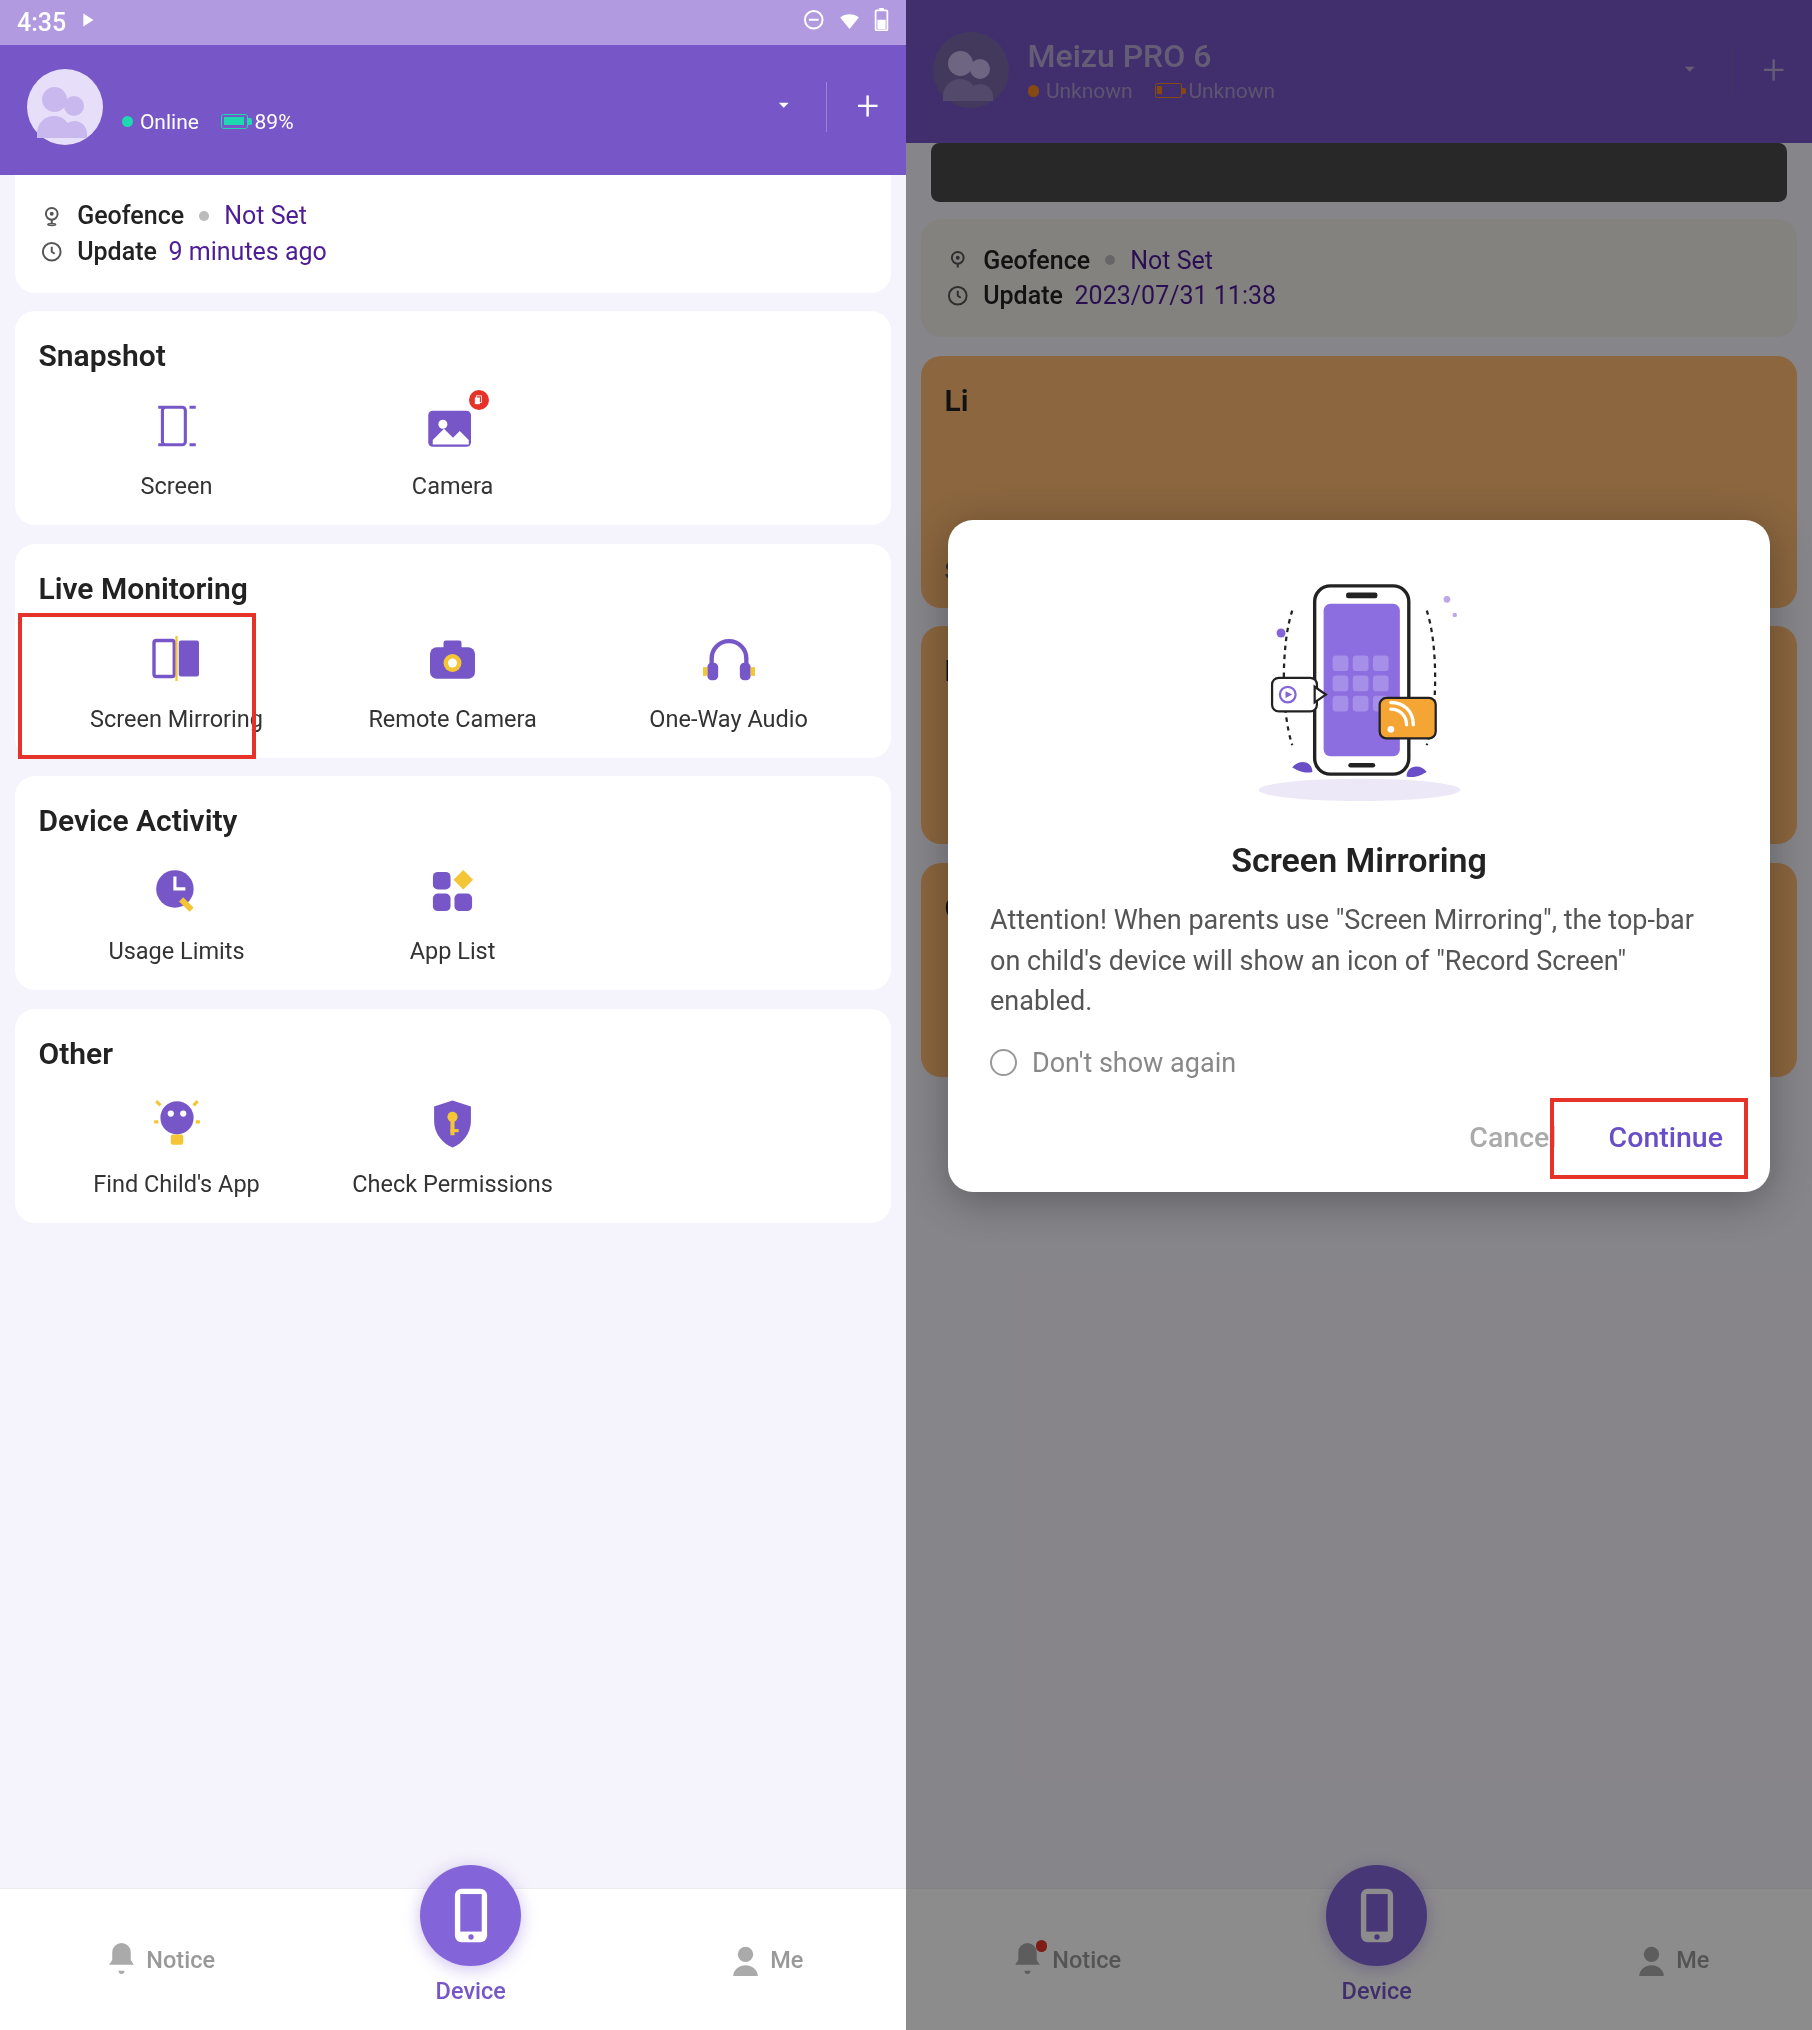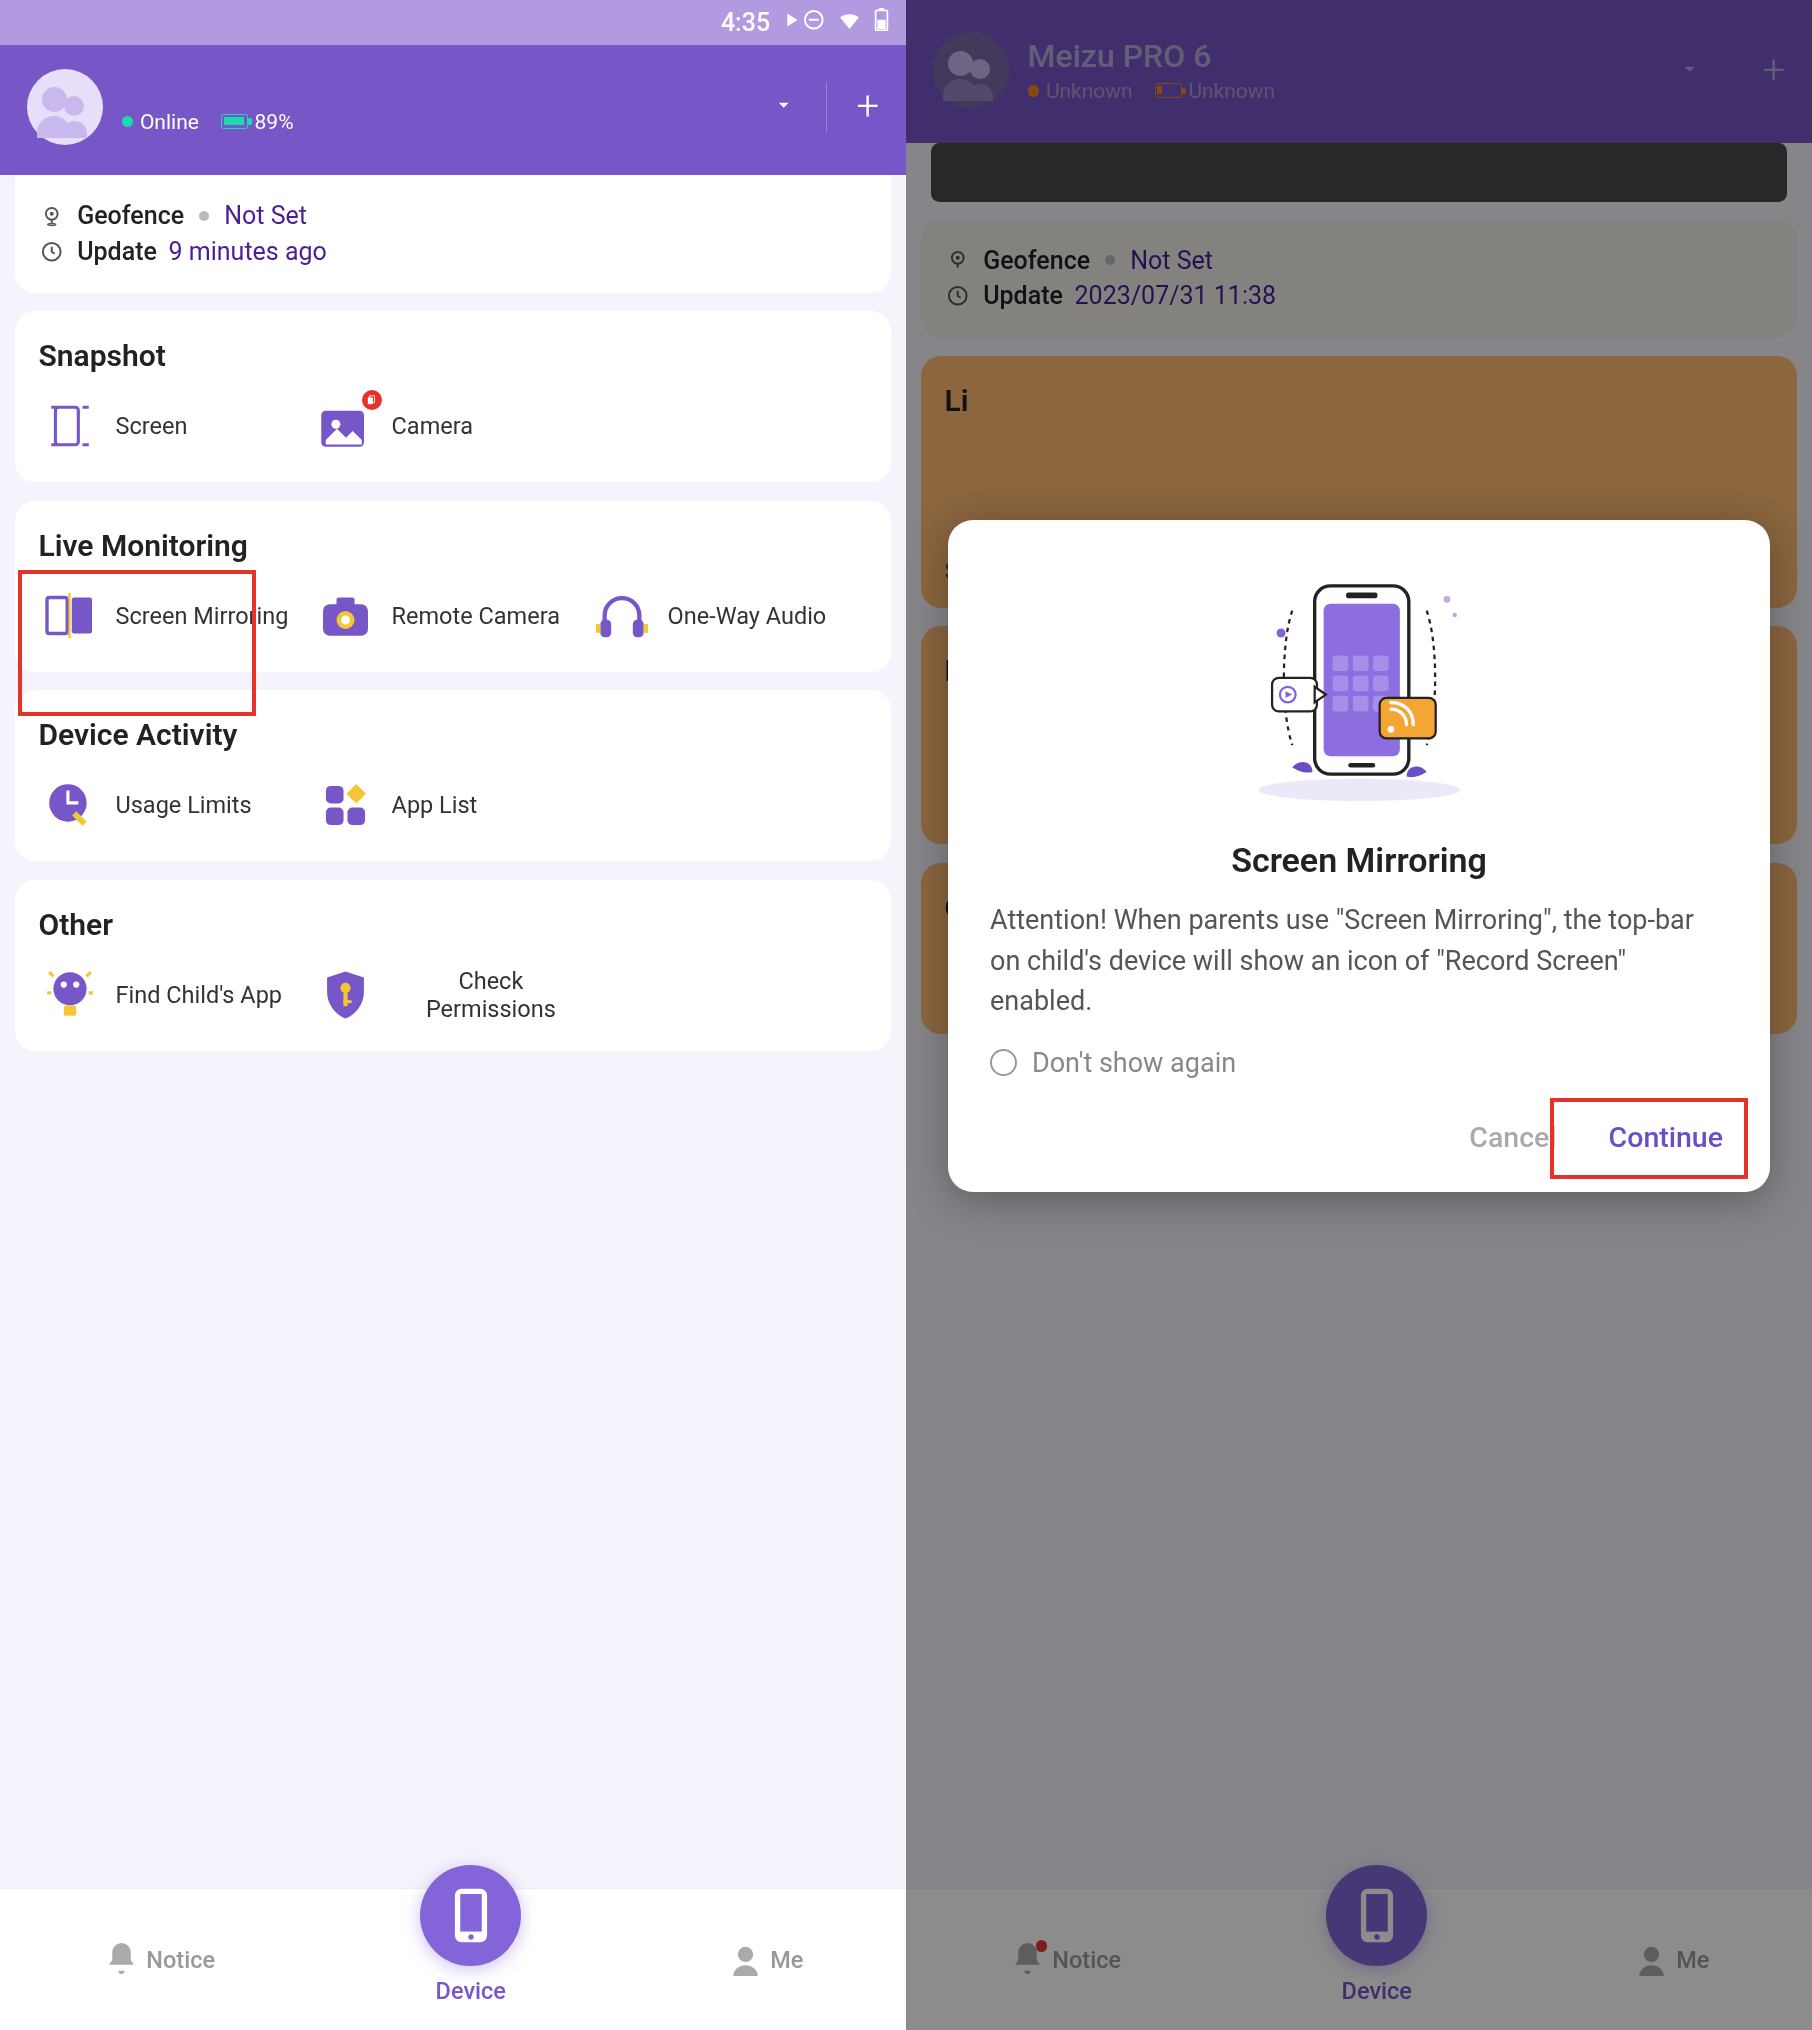--- a/index.html
+++ b/index.html
@@ -13,21 +13,21 @@
   }
   .panel { width: 906px; height: 100%; position: relative; }
   .panel-left { background: #f5f3fb; }
   .panel-right { background: #f5f3fb; position: relative; }
 
   
   .status-bar {
     height: 45px;
     display: flex;
     align-items: center;
-    justify-content: flex-end;
+    justify-content: space-between;
     padding: 0 17px;
     background: #b19ae0;
     color: #fff;
     font-size: 25px;
     font-weight: 500;
   }
   .status-left { display: flex; align-items: center; gap: 10px; }
   .status-right { display: flex; align-items: center; gap: 11.7px; }
 
   
@@ -81,21 +81,21 @@
   .info-label { font-weight:500; color:#222;}
   .info-dot { width:10px;height:10px;border-radius:50%;background:#bbb; margin:0 3.4px;}
   .info-value { color:#4c1d95;}
 
   .section-card {
     background:#fff; border-radius:20px; padding: 27px 23.5px 25px 23.5px; margin-bottom:18.5px;
   }
   .section-title { font-size:30px; font-weight:600; color:#222; margin-bottom:22px;}
   .icon-row { display:flex; gap:0; }
   .icon-item {
-    width: 33.3%; display:flex; align-items:center; gap:15px;
+    width: 33.3%; display:flex; flex-direction:column; align-items:center; gap:15px;
   }
   .icon-box {
     width:62px; height:62px; display:flex; align-items:center; justify-content:center;
   }
   .icon-label { font-size:23.5px; color:#333; text-align:center;}
 
   .highlight-red {
     position:absolute; border:4.2px solid #e5332a; pointer-events:none;
   }
 

